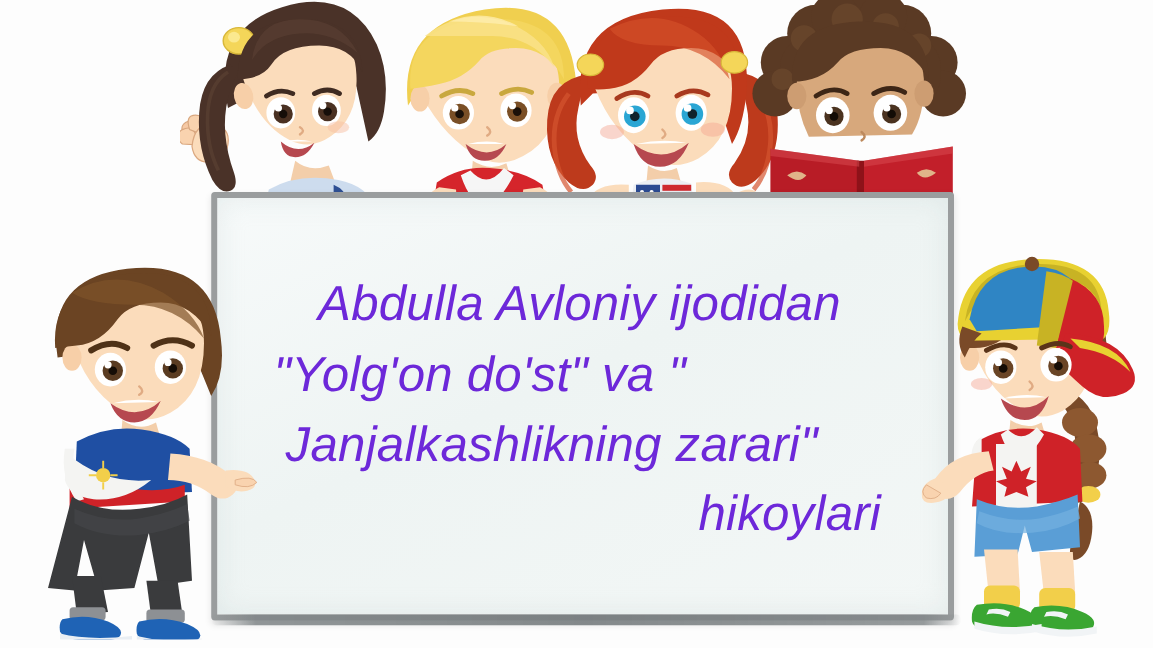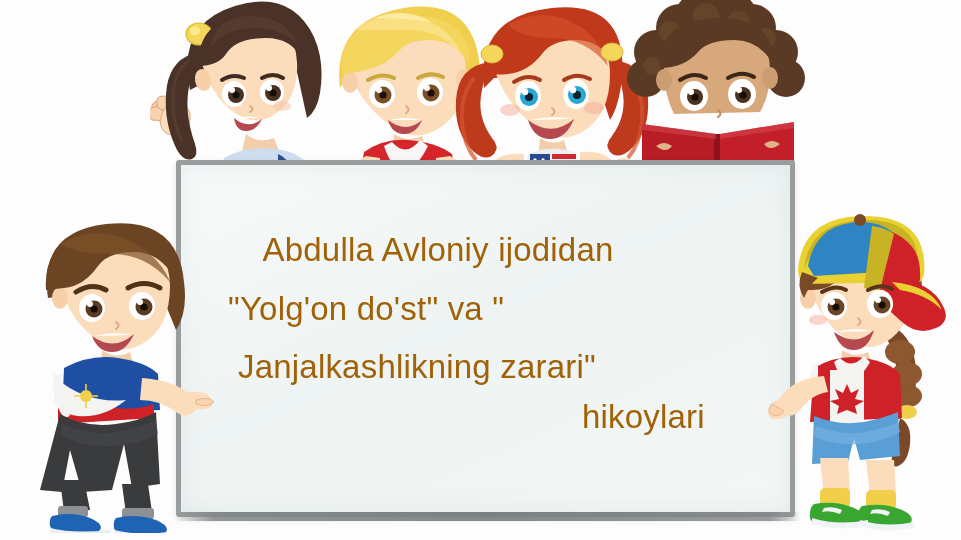--- a/index.html
+++ b/index.html
@@ -47,30 +47,31 @@
     position: absolute;
     left: 176px;
     top: 160px;
     width: 619px;
     height: 357px;
     z-index: 6;
     pointer-events: none;
   }
   .tline {
     position: absolute;
-    color: #a16207;
-    font-size: 33px;
+    color: #6d28d9;
+    font-size: 41px;
     line-height: 1;
     white-space: pre;
     letter-spacing: .2px;
+    font-style: italic;
   }
   #tl1 { left: 79px;  top: 73px;  }
   #tl2 { left: 52px;  top: 132px; }
   #tl3 { left: 62px;  top: 190px; }
-  #tl4 { left: 406px; top: 240px; }
+  #tl4 { left: 406px; top: 248px; }
 
   
   .fig { position: absolute; }
   #kid-top-1 { left: 150px; top: -6px;  width: 205px; height: 196px; z-index: 2; }
   #kid-top-2 { left: 318px; top: -4px;  width: 180px; height: 190px; z-index: 2; }
   #kid-top-3 { left: 452px; top: -2px;  width: 200px; height: 190px; z-index: 2; }
   #kid-top-4 { left: 620px; top: -4px;  width: 195px; height: 195px; z-index: 3; }
   #kid-left   { left: 30px;  top: 218px; width: 185px; height: 315px; z-index: 7; }
   #kid-right  { left: 768px; top: 212px; width: 190px; height: 322px; z-index: 7; }
 </style>

